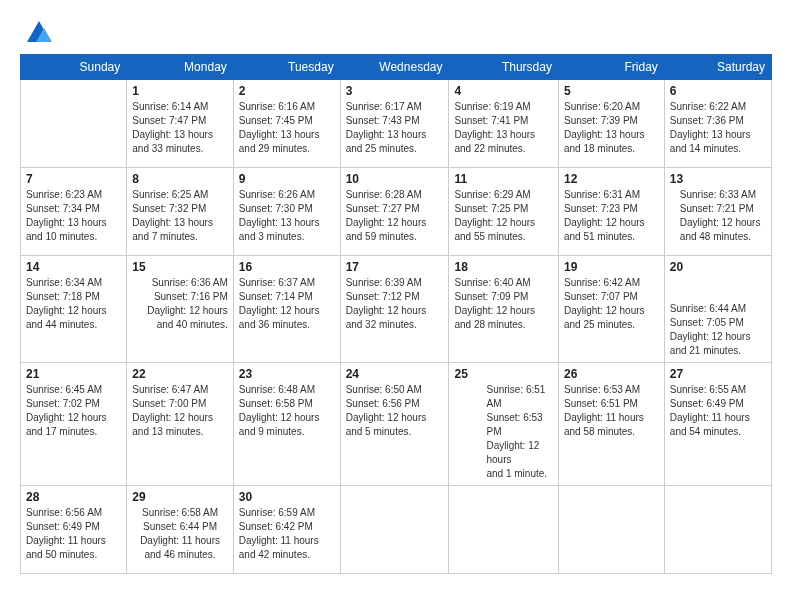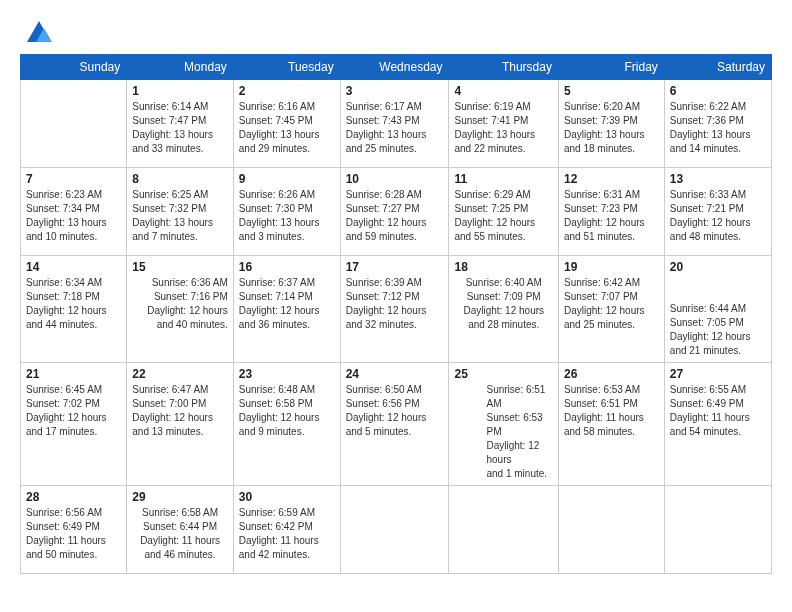--- a/index.html
+++ b/index.html
@@ -208,21 +208,21 @@
           </td>
           <td>
             <span class="day-num">12</span>
             <div class="day-info" style="white-space: pre-line;">Sunrise: 6:31 AM
 Sunset: 7:23 PM
 Daylight: 12 hours
 and 51 minutes.</div>
           </td>
           <td>
             <span class="day-num">13</span>
-            <div class="day-info" style="white-space: pre-line;">Sunrise: 6:33 AM
+            <div class="day-info" style="white-space: pre-line; margin-left: 10px;">Sunrise: 6:33 AM
 Sunset: 7:21 PM
 Daylight: 12 hours
 and 48 minutes.</div>
           </td>
         </tr>
         <tr>
           <td>
             <span class="day-num">14</span>
             <div class="day-info" style="white-space: pre-line;">Sunrise: 6:34 AM
 Sunset: 7:18 PM
@@ -245,21 +245,21 @@
           </td>
           <td>
             <span class="day-num">17</span>
             <div class="day-info" style="white-space: pre-line;">Sunrise: 6:39 AM
 Sunset: 7:12 PM
 Daylight: 12 hours
 and 32 minutes.</div>
           </td>
           <td>
             <span class="day-num">18</span>
-            <div class="day-info" style="white-space: pre-line; text-align: center;">Sunrise: 6:40 AM
+            <div class="day-info" style="white-space: pre-line;">Sunrise: 6:40 AM
 Sunset: 7:09 PM
 Daylight: 12 hours
 and 28 minutes.</div>
           </td>
           <td>
             <span class="day-num">19</span>
             <div class="day-info" style="white-space: pre-line;">Sunrise: 6:42 AM
 Sunset: 7:07 PM
 Daylight: 12 hours
 and 25 minutes.</div>

